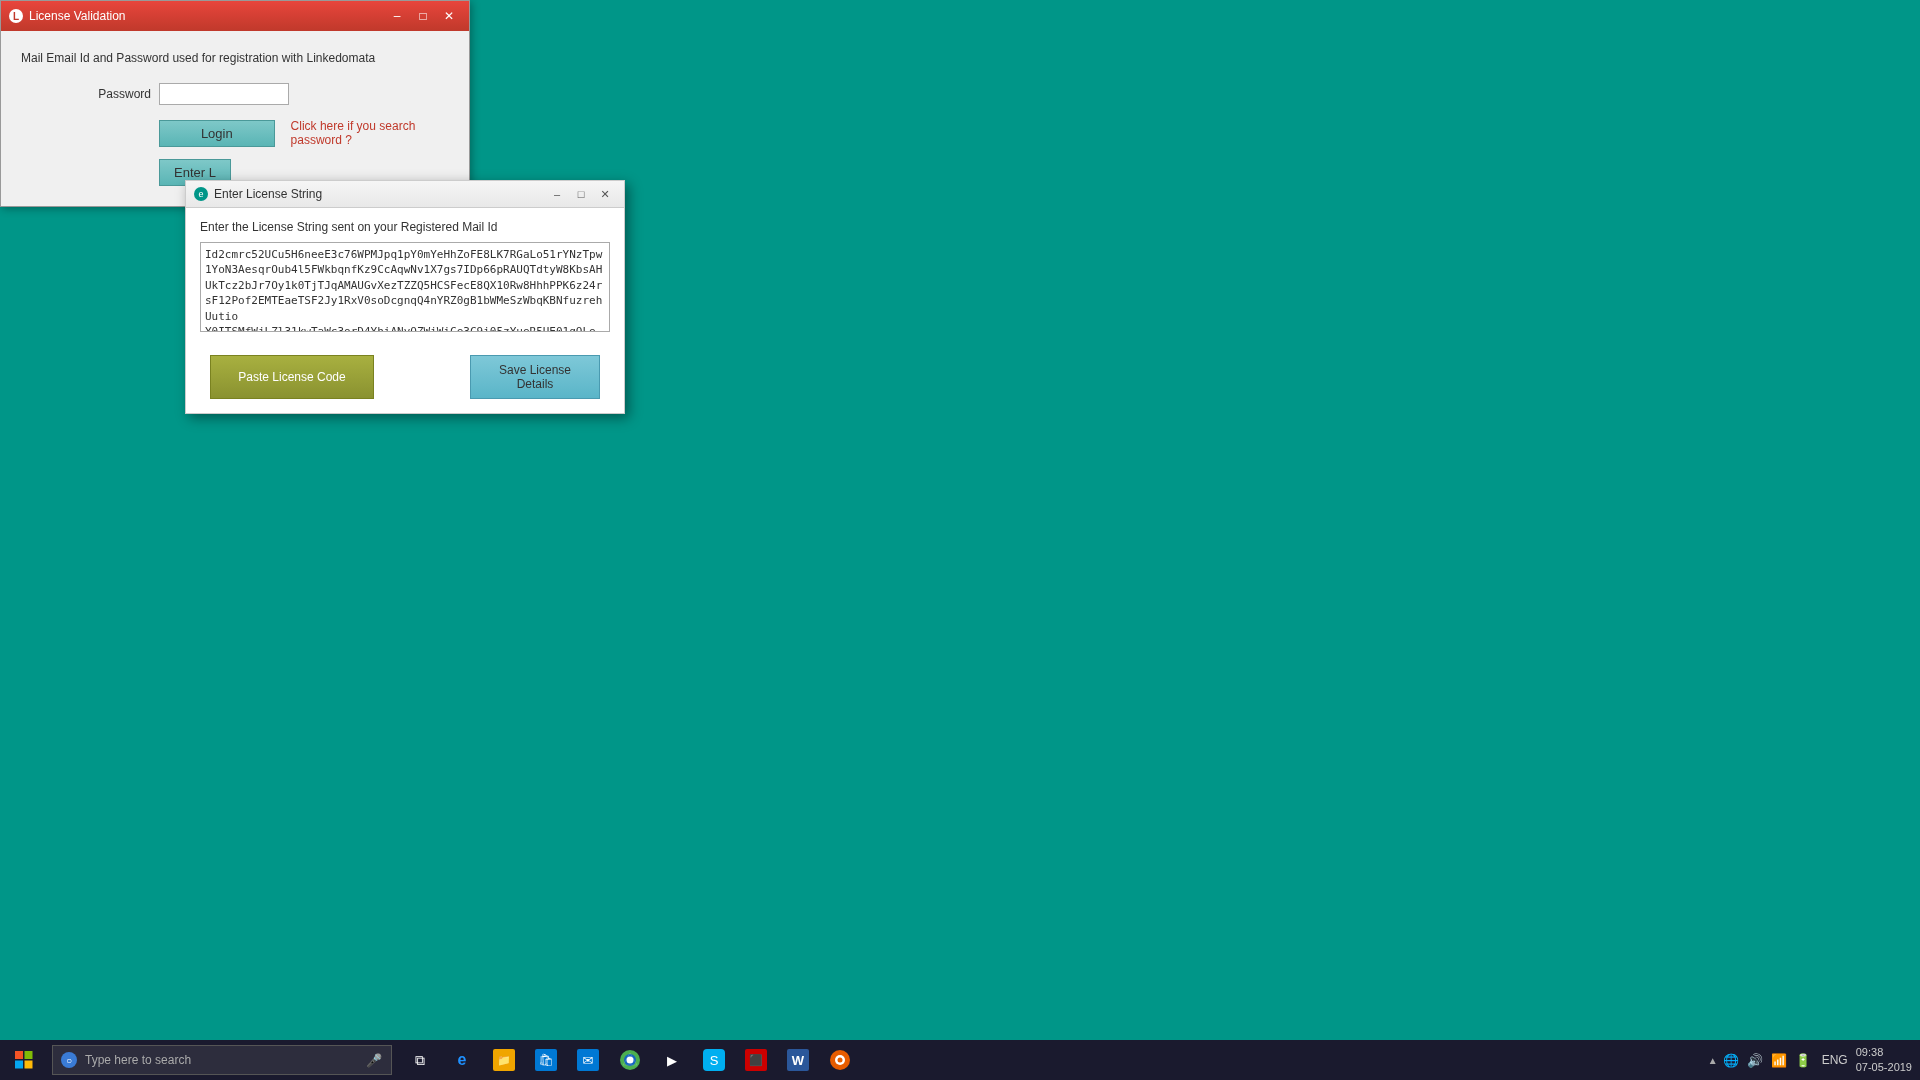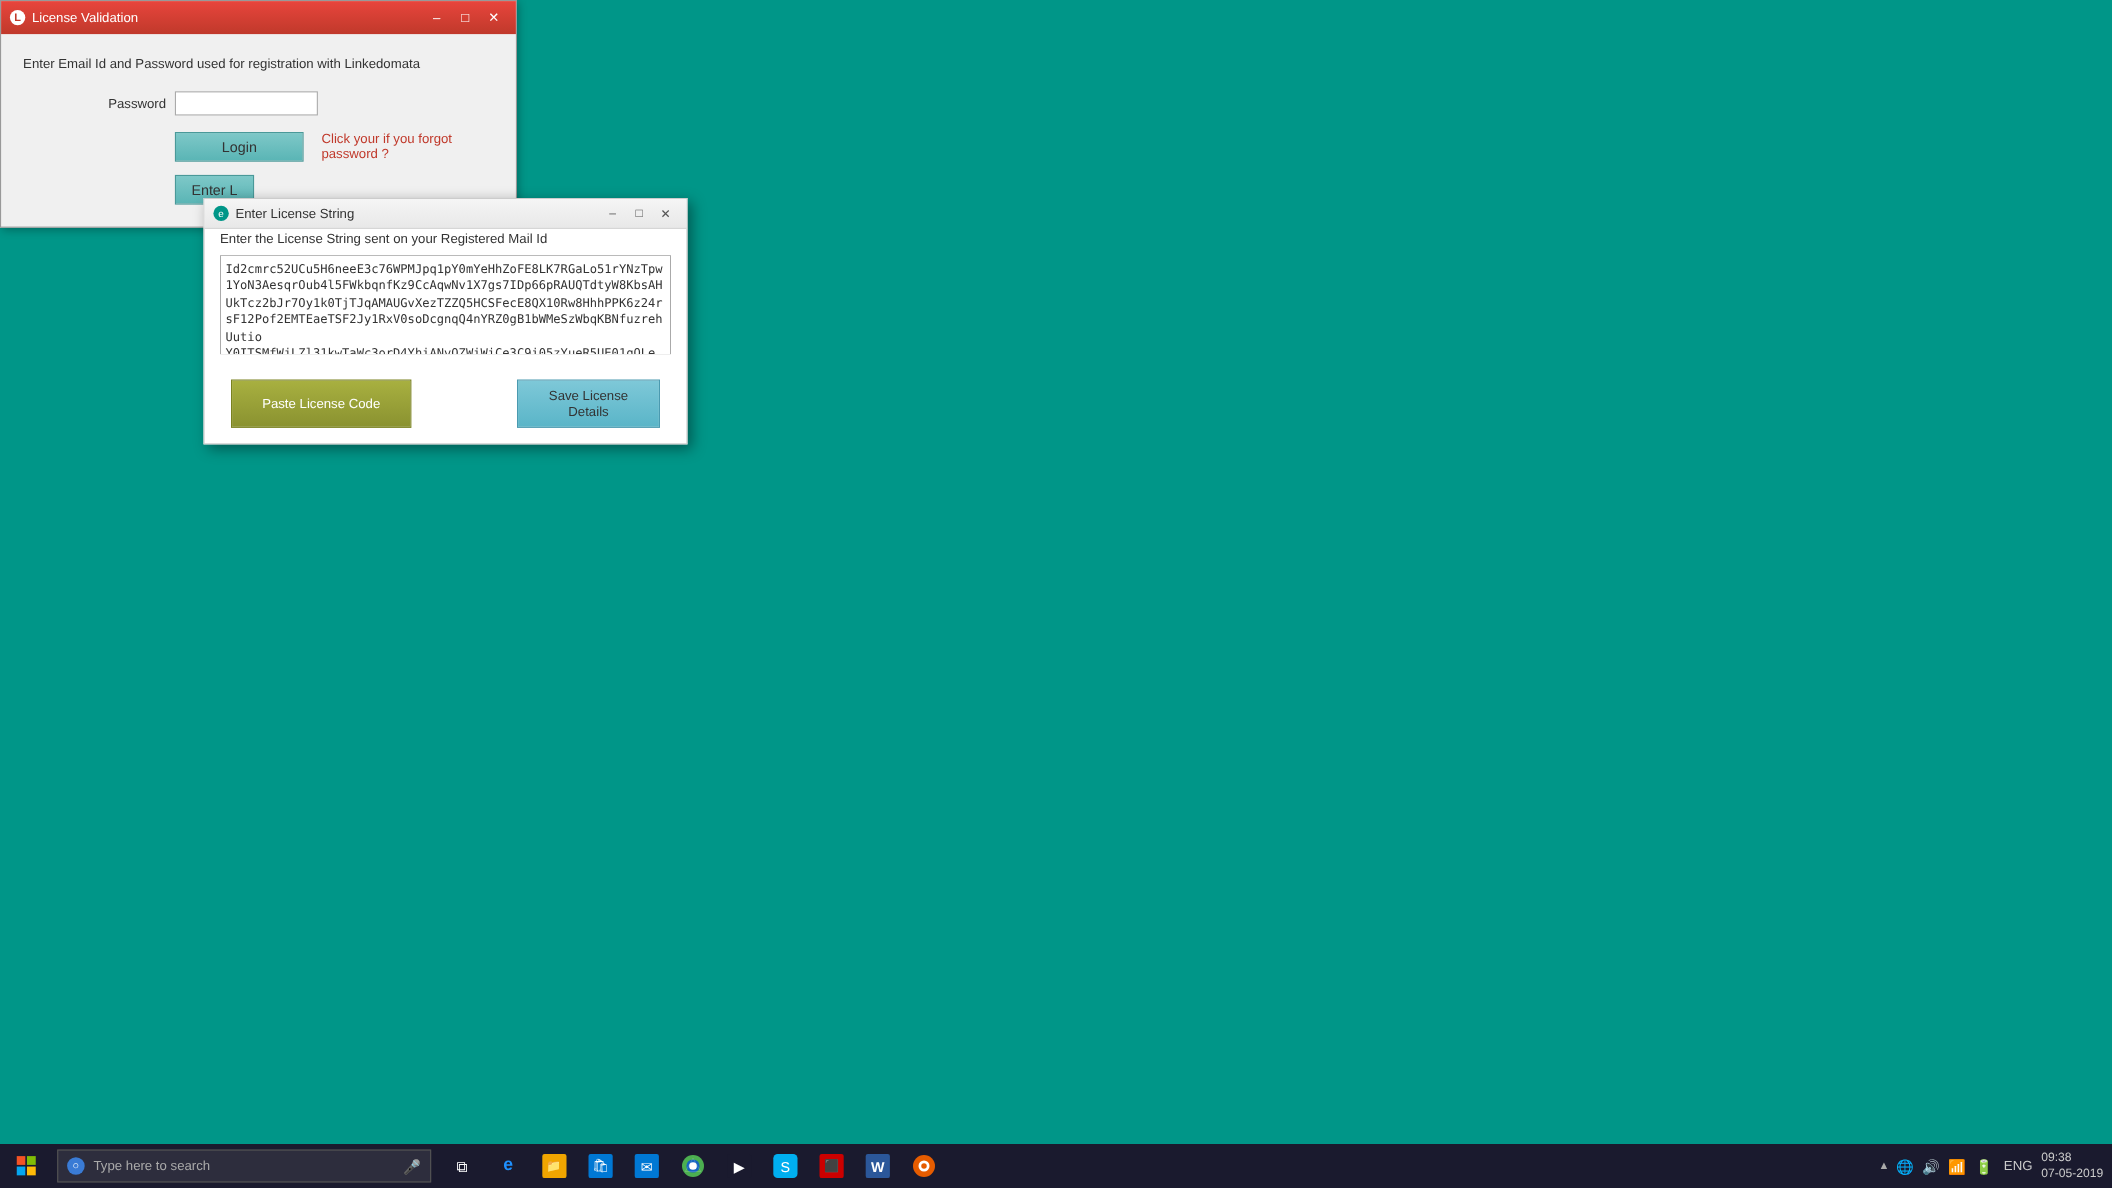--- a/index.html
+++ b/index.html
@@ -195,21 +195,21 @@
       border: none;
       color: #555;
       cursor: pointer;
       font-size: 11px;
       display: flex;
       align-items: center;
       justify-content: center;
     }
 
     .dialog-content {
-      padding: 2px 14px 14px 14px;
+      padding: 12px 14px 14px 14px;
     }
 
     .dialog-description {
       font-size: 12px;
       color: #333;
       margin-bottom: 8px;
     }
 
     .license-textarea {
       width: 100%;
@@ -390,31 +390,31 @@
       <span>License Validation</span>
     </div>
     <div class="title-bar-controls">
       <button class="title-btn">–</button>
       <button class="title-btn">□</button>
       <button class="title-btn close-btn">✕</button>
     </div>
   </div>
 
   <div class="window-content">
-    <div class="window-description">Enter Email Id and Password used for registration with Linkedomata</div>
+    <div class="window-description">Mail Email Id and Password used for registration with Linkedomata</div>
 
 
     <div class="form-row">
       <label class="form-label">Password</label>
       <input class="form-input" type="password" value="" style="">
     </div>
 
     <div class="form-actions">
       <button class="login-btn">Login</button>
-      <a class="forgot-link">Click your if you forgot password ?</a>
+      <a class="forgot-link">Click here if you search password ?</a>
     </div>
 
     <div class="enter-license-row">
       <button class="enter-license-btn">Enter L</button>
     </div>
   </div>
 </div>
 
 <div class="dialog-overlay">
   <div class="dialog-title-bar">

